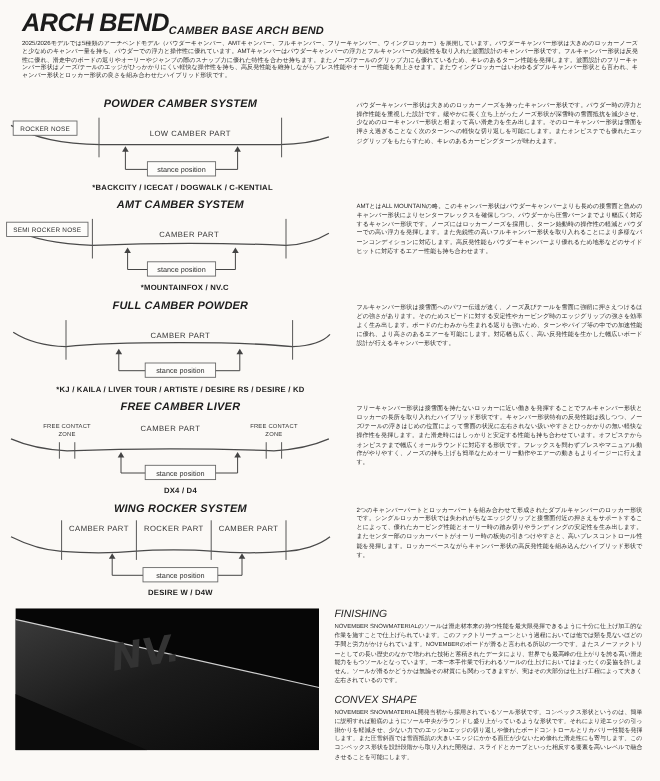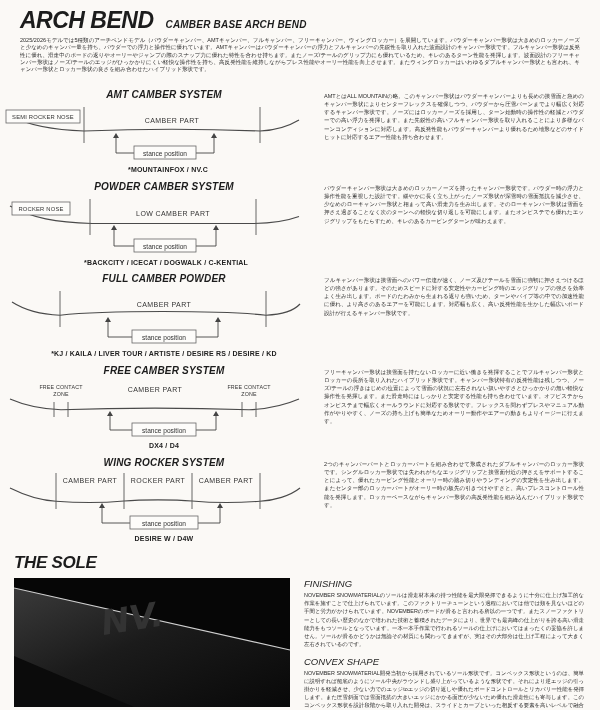--- a/index.html
+++ b/index.html
@@ -5,21 +5,21 @@
   html,body{margin:0;padding:0;}
   body{
     width:600px;height:710px;overflow:hidden;
     background:#fbf9f6;
     font-family:"Liberation Sans","DejaVu Sans",sans-serif;
     color:#1c1c1c;
   }
   .page{width:600px;height:710px;position:relative;}
 
   
-  .hdr{padding:7px 20px 0 20px;display:flex;align-items:flex-start;gap:12px;}
+  .hdr{padding:7px 20px 0 20px;display:flex;align-items:flex-end;gap:0;}
   .hdr-title{font-size:23px;font-weight:bold;font-style:italic;letter-spacing:-0.5px;}
   .hdr-sub{font-size:10px;font-weight:bold;font-style:italic;letter-spacing:0.2px;margin-top:12px;}
   .intro{
     margin:3px 20px 0 20px;font-size:5.5px;line-height:1.32;color:#2a2a2a;
     text-align:justify;max-height:40px;overflow:hidden;
   }
 
   
   .sections{margin-top:16px;}
   .sec-row{display:flex;height:92px;}
@@ -65,20 +65,45 @@
 
 <div class="page">
 
   <div class="hdr">
     <span class="hdr-title">ARCH BEND</span>
     <span class="hdr-sub">CAMBER BASE ARCH BEND</span>
   </div>
   <div class="intro">2025/2026モデルでは5種類のアーチベンドモデル（パウダーキャンバー、AMTキャンバー、フルキャンバー、フリーキャンバー、ウィングロッカー）を展開しています。パウダーキャンバー形状は大きめのロッカーノーズと少なめのキャンバー量を持ち、パウダーでの浮力と操作性に優れています。AMTキャンバーはパウダーキャンバーの浮力とフルキャンバーの先鋭性を取り入れた波面設計のキャンバー形状です。フルキャンバー形状は反発性に優れ、滑走中のボードの返りやオーリーやジャンプの際のスナップ力に優れた特性を合わせ持ちます。またノーズ/テールのグリップ力にも優れているため、キレのあるターン性能を発揮します。波面設計のフリーキャンバー形状はノーズ/テールのエッジがひっかかりにくい軽快な操作性を持ち、高反発性能を維持しながらプレス性能やオーリー性能を向上させます。またウィングロッカーはいわゆるダブルキャンバー形状とも言われ、キャンバー形状とロッカー形状の良さを組み合わせたハイブリッド形状です。</div>
 
   <div class="sections">
+
+    <div class="sec-row">
+      <div class="diag-col">
+        <div class="sec-title">POWDER CAMBER SYSTEM</div>
+        <svg width="300" height="78" viewBox="0 0 300 78">
+          <path class="profile" d="M6,13 C28,25 52,29.5 88,30.5 L250,30.5 C268,30.2 284,27.5 295,23.5"></path>
+          <line class="tick" x1="86" y1="6" x2="86" y2="42"></line>
+          <line class="tick" x1="252" y1="6" x2="252" y2="42"></line>
+          <rect class="lblbox" x="8" y="9" width="58" height="13"></rect>
+          <text class="t-nose" x="37" y="18" text-anchor="middle">ROCKER NOSE</text>
+          <text class="t-part" x="169" y="23" text-anchor="middle">LOW CAMBER PART</text>
+          <line class="bracket" x1="110" y1="36" x2="110" y2="53"></line>
+          <line class="bracket" x1="212" y1="36" x2="212" y2="53"></line>
+          <line class="bracket" x1="110" y1="53" x2="212" y2="53"></line>
+          <polygon class="arrowhead" points="107,37 113,37 110,32"></polygon>
+          <polygon class="arrowhead" points="209,37 215,37 212,32"></polygon>
+          <rect class="lblbox" x="130" y="46" width="62" height="13"></rect>
+          <text class="t-stance" x="161" y="55.5" text-anchor="middle">stance position</text>
+          <text class="t-models" x="162" y="72" text-anchor="middle">*BACKCITY / ICECAT / DOGWALK / C-KENTIAL</text>
+        </svg>
+      </div>
+      <div class="desc-col">
+        <p class="desc">パウダーキャンバー形状は大きめのロッカーノーズを持ったキャンバー形状です。パウダー時の浮力と操作性能を重視した設計です。緩やかに長く立ち上がったノーズ形状が深雪時の雪面抵抗を減少させ、少なめのローキャンバー形状と相まって高い滑走力を生み出します。そのローキャンバー形状は雪面を押さえ過ぎることなく次のターンへの軽快な切り返しを可能にします。またオンピステでも優れたエッジグリップをもたらすため、キレのあるカービングターンが味わえます。</p>
+      </div>
+    </div>
 
     <div class="sec-row">
       <div class="diag-col">
         <div class="sec-title">AMT CAMBER SYSTEM</div>
         <svg width="300" height="78" viewBox="0 0 300 78">
           <path class="profile" d="M6,15 C26,25 50,29 80,30 Q168,26.5 256,30 C270,29.5 285,25 295,19"></path>
           <line class="tick" x1="80" y1="6" x2="80" y2="42"></line>
           <line class="tick" x1="256" y1="6" x2="256" y2="42"></line>
           <rect class="lblbox" x="2" y="9" width="74" height="13"></rect>
           <text class="t-nose" x="39" y="18" text-anchor="middle">SEMI ROCKER NOSE</text>
@@ -93,45 +118,20 @@
           <text class="t-models" x="164" y="71" text-anchor="middle">*MOUNTAINFOX / NV.C</text>
         </svg>
       </div>
       <div class="desc-col">
         <p class="desc">AMTとはALL MOUNTAINの略。このキャンバー形状はパウダーキャンバーよりも長めの接雪面と急めのキャンバー形状によりセンターフレックスを確保しつつ、パウダーから圧雪バーンまでより幅広く対応するキャンバー形状です。ノーズにはロッカーノーズを採用し、ターン始動時の操作性の軽減とパウダーでの高い浮力を発揮します。また先鋭性の高いフルキャンバー形状を取り入れることにより多様なバーンコンディションに対応します。高反発性能もパウダーキャンバーより優れるため地形などのサイドヒットに対応するエアー性能も持ち合わせます。</p>
       </div>
     </div>
 
     <div class="sec-row">
       <div class="diag-col">
-        <div class="sec-title">POWDER CAMBER SYSTEM</div>
-        <svg width="300" height="78" viewBox="0 0 300 78">
-          <path class="profile" d="M6,13 C28,25 52,29.5 88,30.5 L250,30.5 C268,30.2 284,27.5 295,23.5"></path>
-          <line class="tick" x1="86" y1="6" x2="86" y2="42"></line>
-          <line class="tick" x1="252" y1="6" x2="252" y2="42"></line>
-          <rect class="lblbox" x="8" y="9" width="58" height="13"></rect>
-          <text class="t-nose" x="37" y="18" text-anchor="middle">ROCKER NOSE</text>
-          <text class="t-part" x="169" y="23" text-anchor="middle">LOW CAMBER PART</text>
-          <line class="bracket" x1="110" y1="36" x2="110" y2="53"></line>
-          <line class="bracket" x1="212" y1="36" x2="212" y2="53"></line>
-          <line class="bracket" x1="110" y1="53" x2="212" y2="53"></line>
-          <polygon class="arrowhead" points="107,37 113,37 110,32"></polygon>
-          <polygon class="arrowhead" points="209,37 215,37 212,32"></polygon>
-          <rect class="lblbox" x="130" y="46" width="62" height="13"></rect>
-          <text class="t-stance" x="161" y="55.5" text-anchor="middle">stance position</text>
-          <text class="t-models" x="162" y="72" text-anchor="middle">*BACKCITY / ICECAT / DOGWALK / C-KENTIAL</text>
-        </svg>
-      </div>
-      <div class="desc-col">
-        <p class="desc">パウダーキャンバー形状は大きめのロッカーノーズを持ったキャンバー形状です。パウダー時の浮力と操作性能を重視した設計です。緩やかに長く立ち上がったノーズ形状が深雪時の雪面抵抗を減少させ、少なめのローキャンバー形状と相まって高い滑走力を生み出します。そのローキャンバー形状は雪面を押さえ過ぎることなく次のターンへの軽快な切り返しを可能にします。またオンピステでも優れたエッジグリップをもたらすため、キレのあるカービングターンが味わえます。</p>
-      </div>
-    </div>
-
-    <div class="sec-row">
-      <div class="diag-col">
         <div class="sec-title">FULL CAMBER POWDER</div>
         <svg width="300" height="78" viewBox="0 0 300 78">
           <path class="profile" d="M8,17 C22,26 38,29.5 56,30.2 C100,25.3 218,25.3 262,30.2 C278,29.5 290,25.5 296,19"></path>
           <line class="tick" x1="56" y1="6" x2="56" y2="42"></line>
           <line class="tick" x1="262" y1="6" x2="262" y2="42"></line>
           <text class="t-part" x="160" y="22" text-anchor="middle">CAMBER PART</text>
           <line class="bracket" x1="104" y1="36" x2="104" y2="52"></line>
           <line class="bracket" x1="214" y1="36" x2="214" y2="52"></line>
           <line class="bracket" x1="104" y1="52" x2="214" y2="52"></line>
           <polygon class="arrowhead" points="101,37 107,37 104,32"></polygon>
@@ -141,21 +141,21 @@
           <text class="t-models" x="160" y="71" text-anchor="middle">*KJ / KAILA / LIVER TOUR / ARTISTE / DESIRE RS / DESIRE / KD</text>
         </svg>
       </div>
       <div class="desc-col">
         <p class="desc">フルキャンバー形状は接雪面へのパワー伝達が速く、ノーズ及びテールを雪面に強靭に押さえつけるほどの強さがあります。そのためスピードに対する安定性やカービング時のエッジグリップの強さを効率よく生み出します。ボードのたわみから生まれる返りも強いため、ターンやパイプ等の中での加速性能に優れ、より高さのあるエアーを可能にします。対応幅も広く、高い反発性能を生かした幅広いボード設計が行えるキャンバー形状です。</p>
       </div>
     </div>
 
     <div class="sec-row">
       <div class="diag-col">
-        <div class="sec-title">FREE CAMBER SYSTEM</div>
+        <div class="sec-title">FREE CAMBER LIVER</div>
         <svg width="300" height="78" viewBox="0 0 300 78">
           <path class="profile" d="M6,22 C22,29 38,32 57,32.8 Q151,29.3 245,32.8 C262,32 280,28.5 295,22"></path>
           <line class="tick" x1="50" y1="25" x2="50" y2="40"></line>
           <line class="tick" x1="64" y1="25" x2="64" y2="40"></line>
           <line class="tick" x1="238" y1="25" x2="238" y2="40"></line>
           <line class="tick" x1="252" y1="25" x2="252" y2="40"></line>
           <text class="t-zone" x="57" y="12" text-anchor="middle">FREE CONTACT</text>
           <text class="t-zone" x="57" y="19" text-anchor="middle">ZONE</text>
           <text class="t-zone" x="245" y="12" text-anchor="middle">FREE CONTACT</text>
           <text class="t-zone" x="245" y="19" text-anchor="middle">ZONE</text>
@@ -198,21 +198,20 @@
         </svg>
       </div>
       <div class="desc-col">
         <p class="desc">2つのキャンバーパートとロッカーパートを組み合わせて形成されたダブルキャンバーのロッカー形状です。シングルロッカー形状では失われがちなエッジグリップと接雪面付近の押さえをサポートすることによって、優れたカービング性能とオーリー時の踏み切りやランディングの安定性を生み出します。またセンター部のロッカーパートがオーリー時の板先の引きつけやすさと、高いプレスコントロール性能を発揮します。ロッカーベースながらキャンバー形状の高反発性能を組み込んだハイブリッド形状です。</p>
       </div>
     </div>
 
   </div>
 
   <div class="sole">
-    <h2 class="sole-title">THE SOLE</h2>
     <div class="sole-row">
       <div class="sole-photo">
         <svg width="276" height="129" viewBox="0 0 276 129">
           <defs>
             <linearGradient id="soleGrad" x1="0" y1="0" x2="1" y2="1">
               <stop offset="0" stop-color="#3a3a3a"></stop>
               <stop offset="0.45" stop-color="#1b1b1b"></stop>
               <stop offset="1" stop-color="#080808"></stop>
             </linearGradient>
           </defs>

